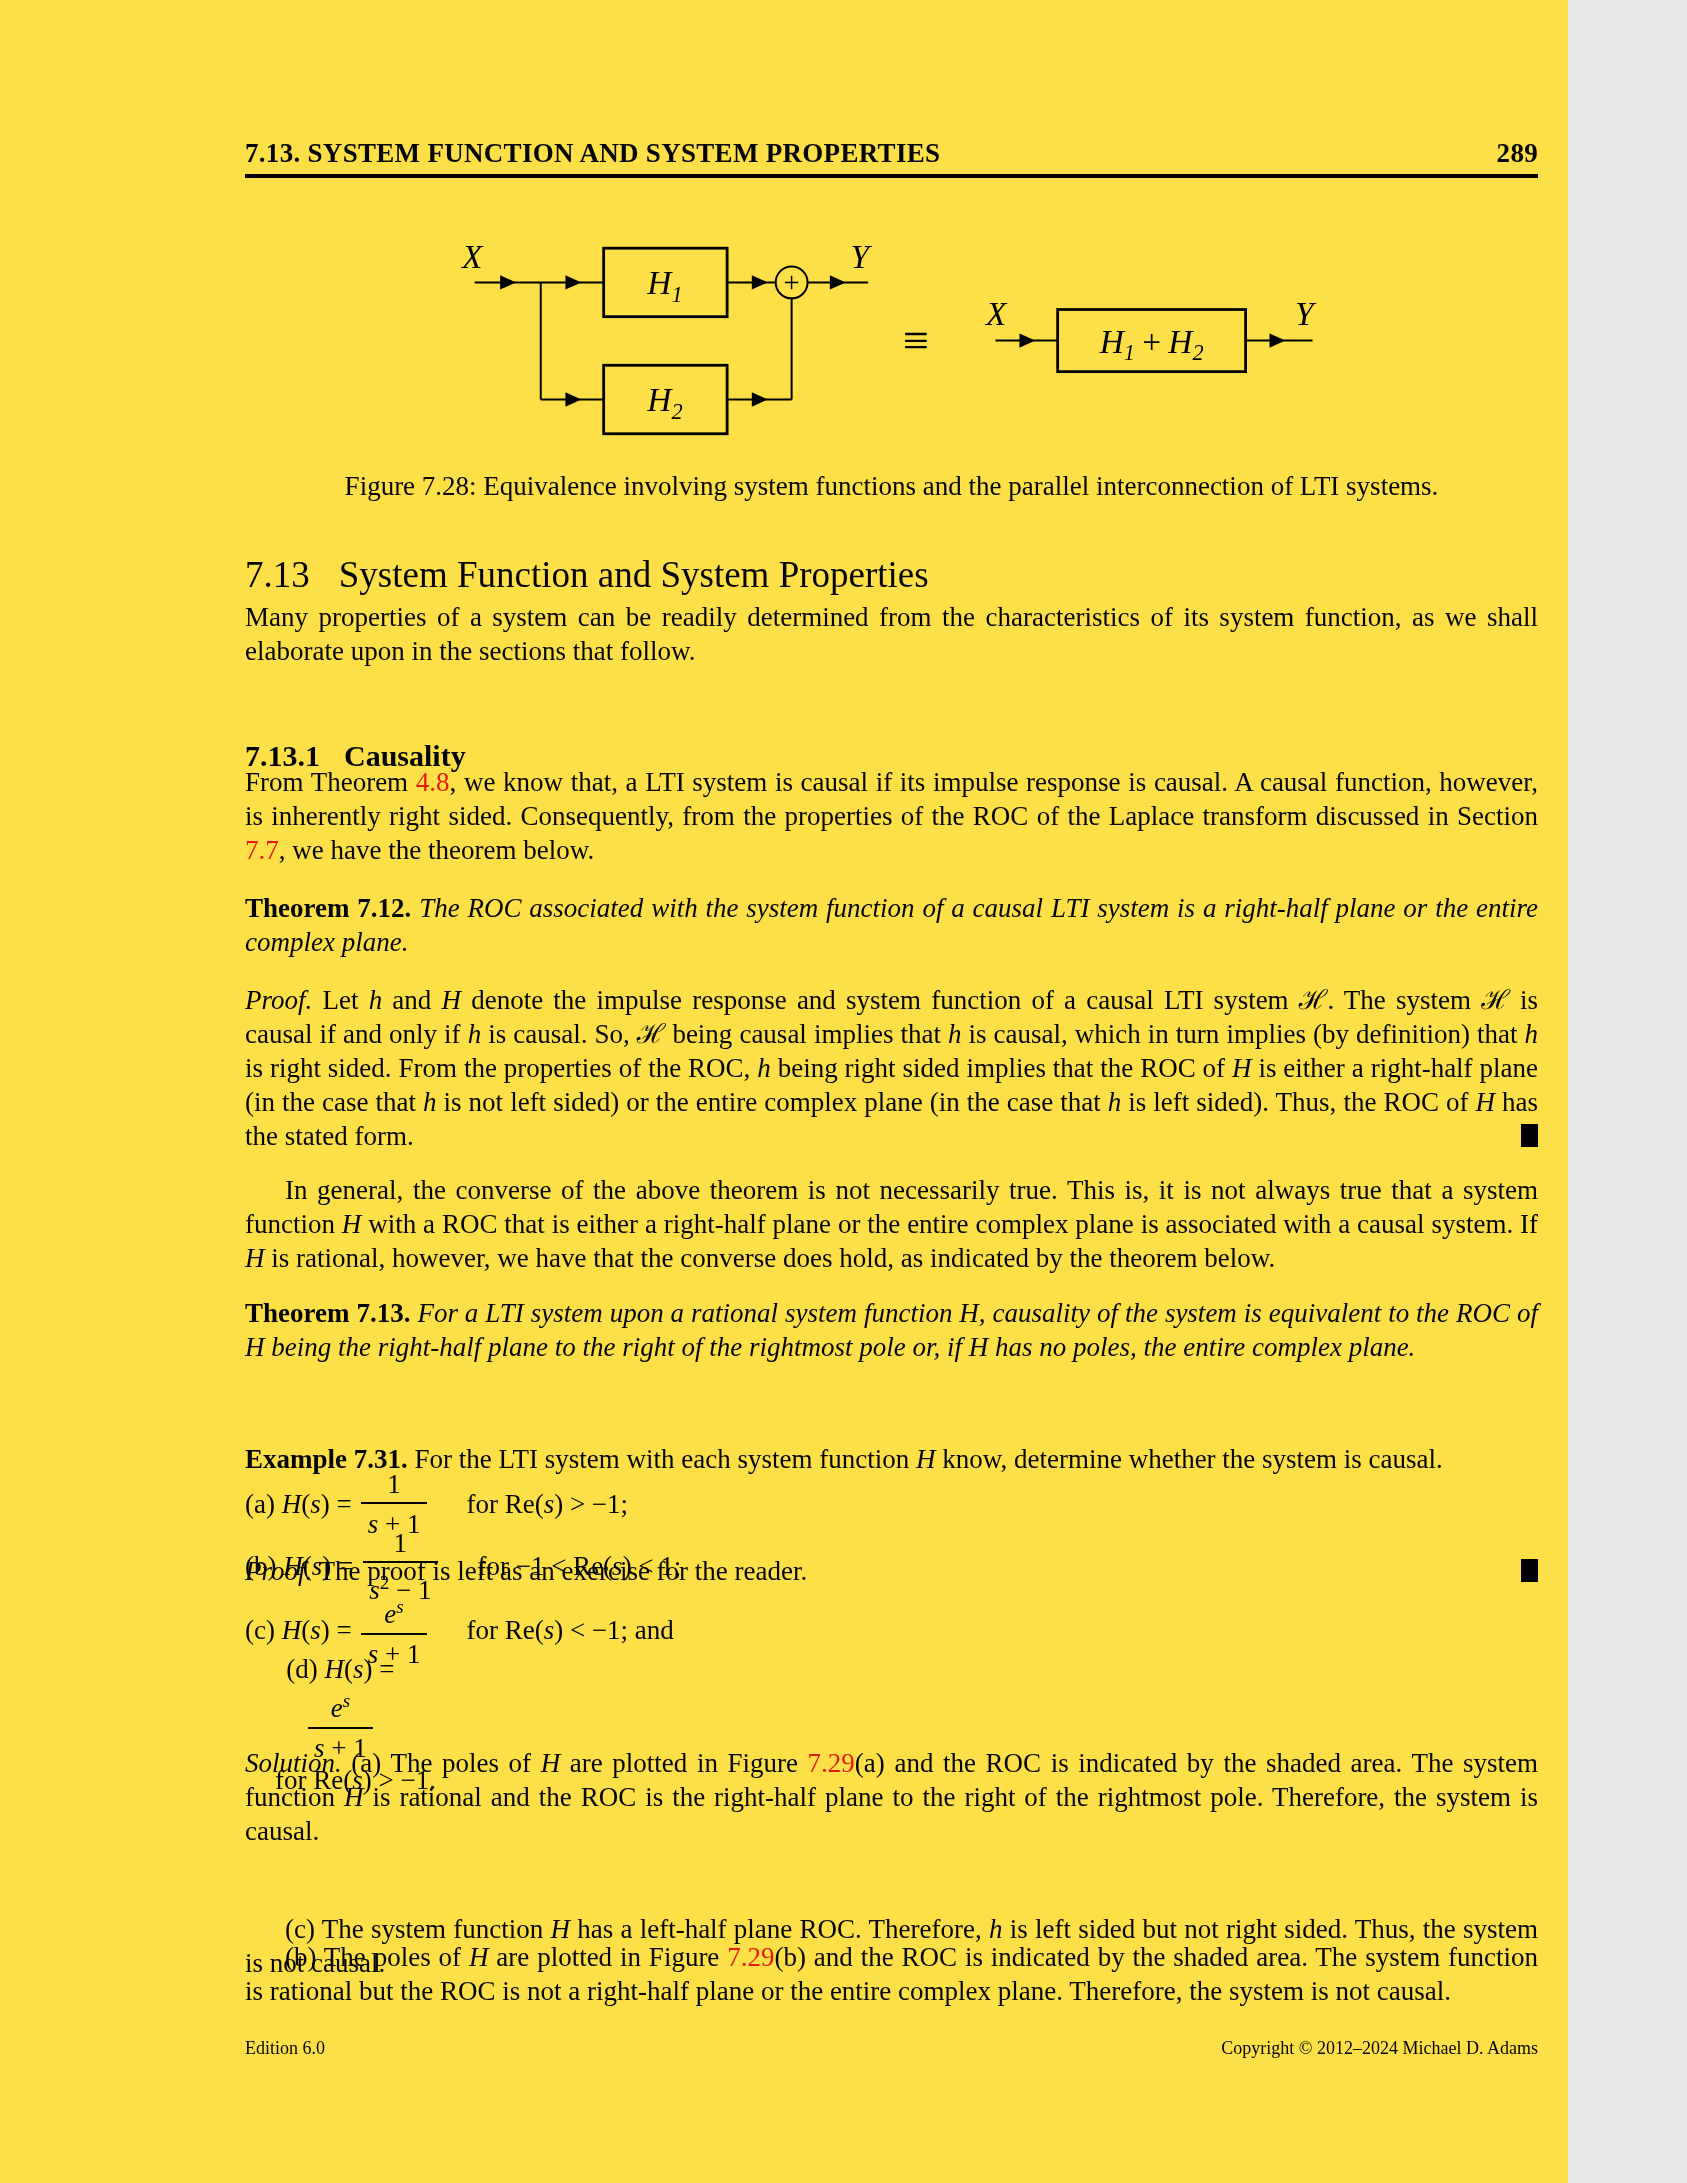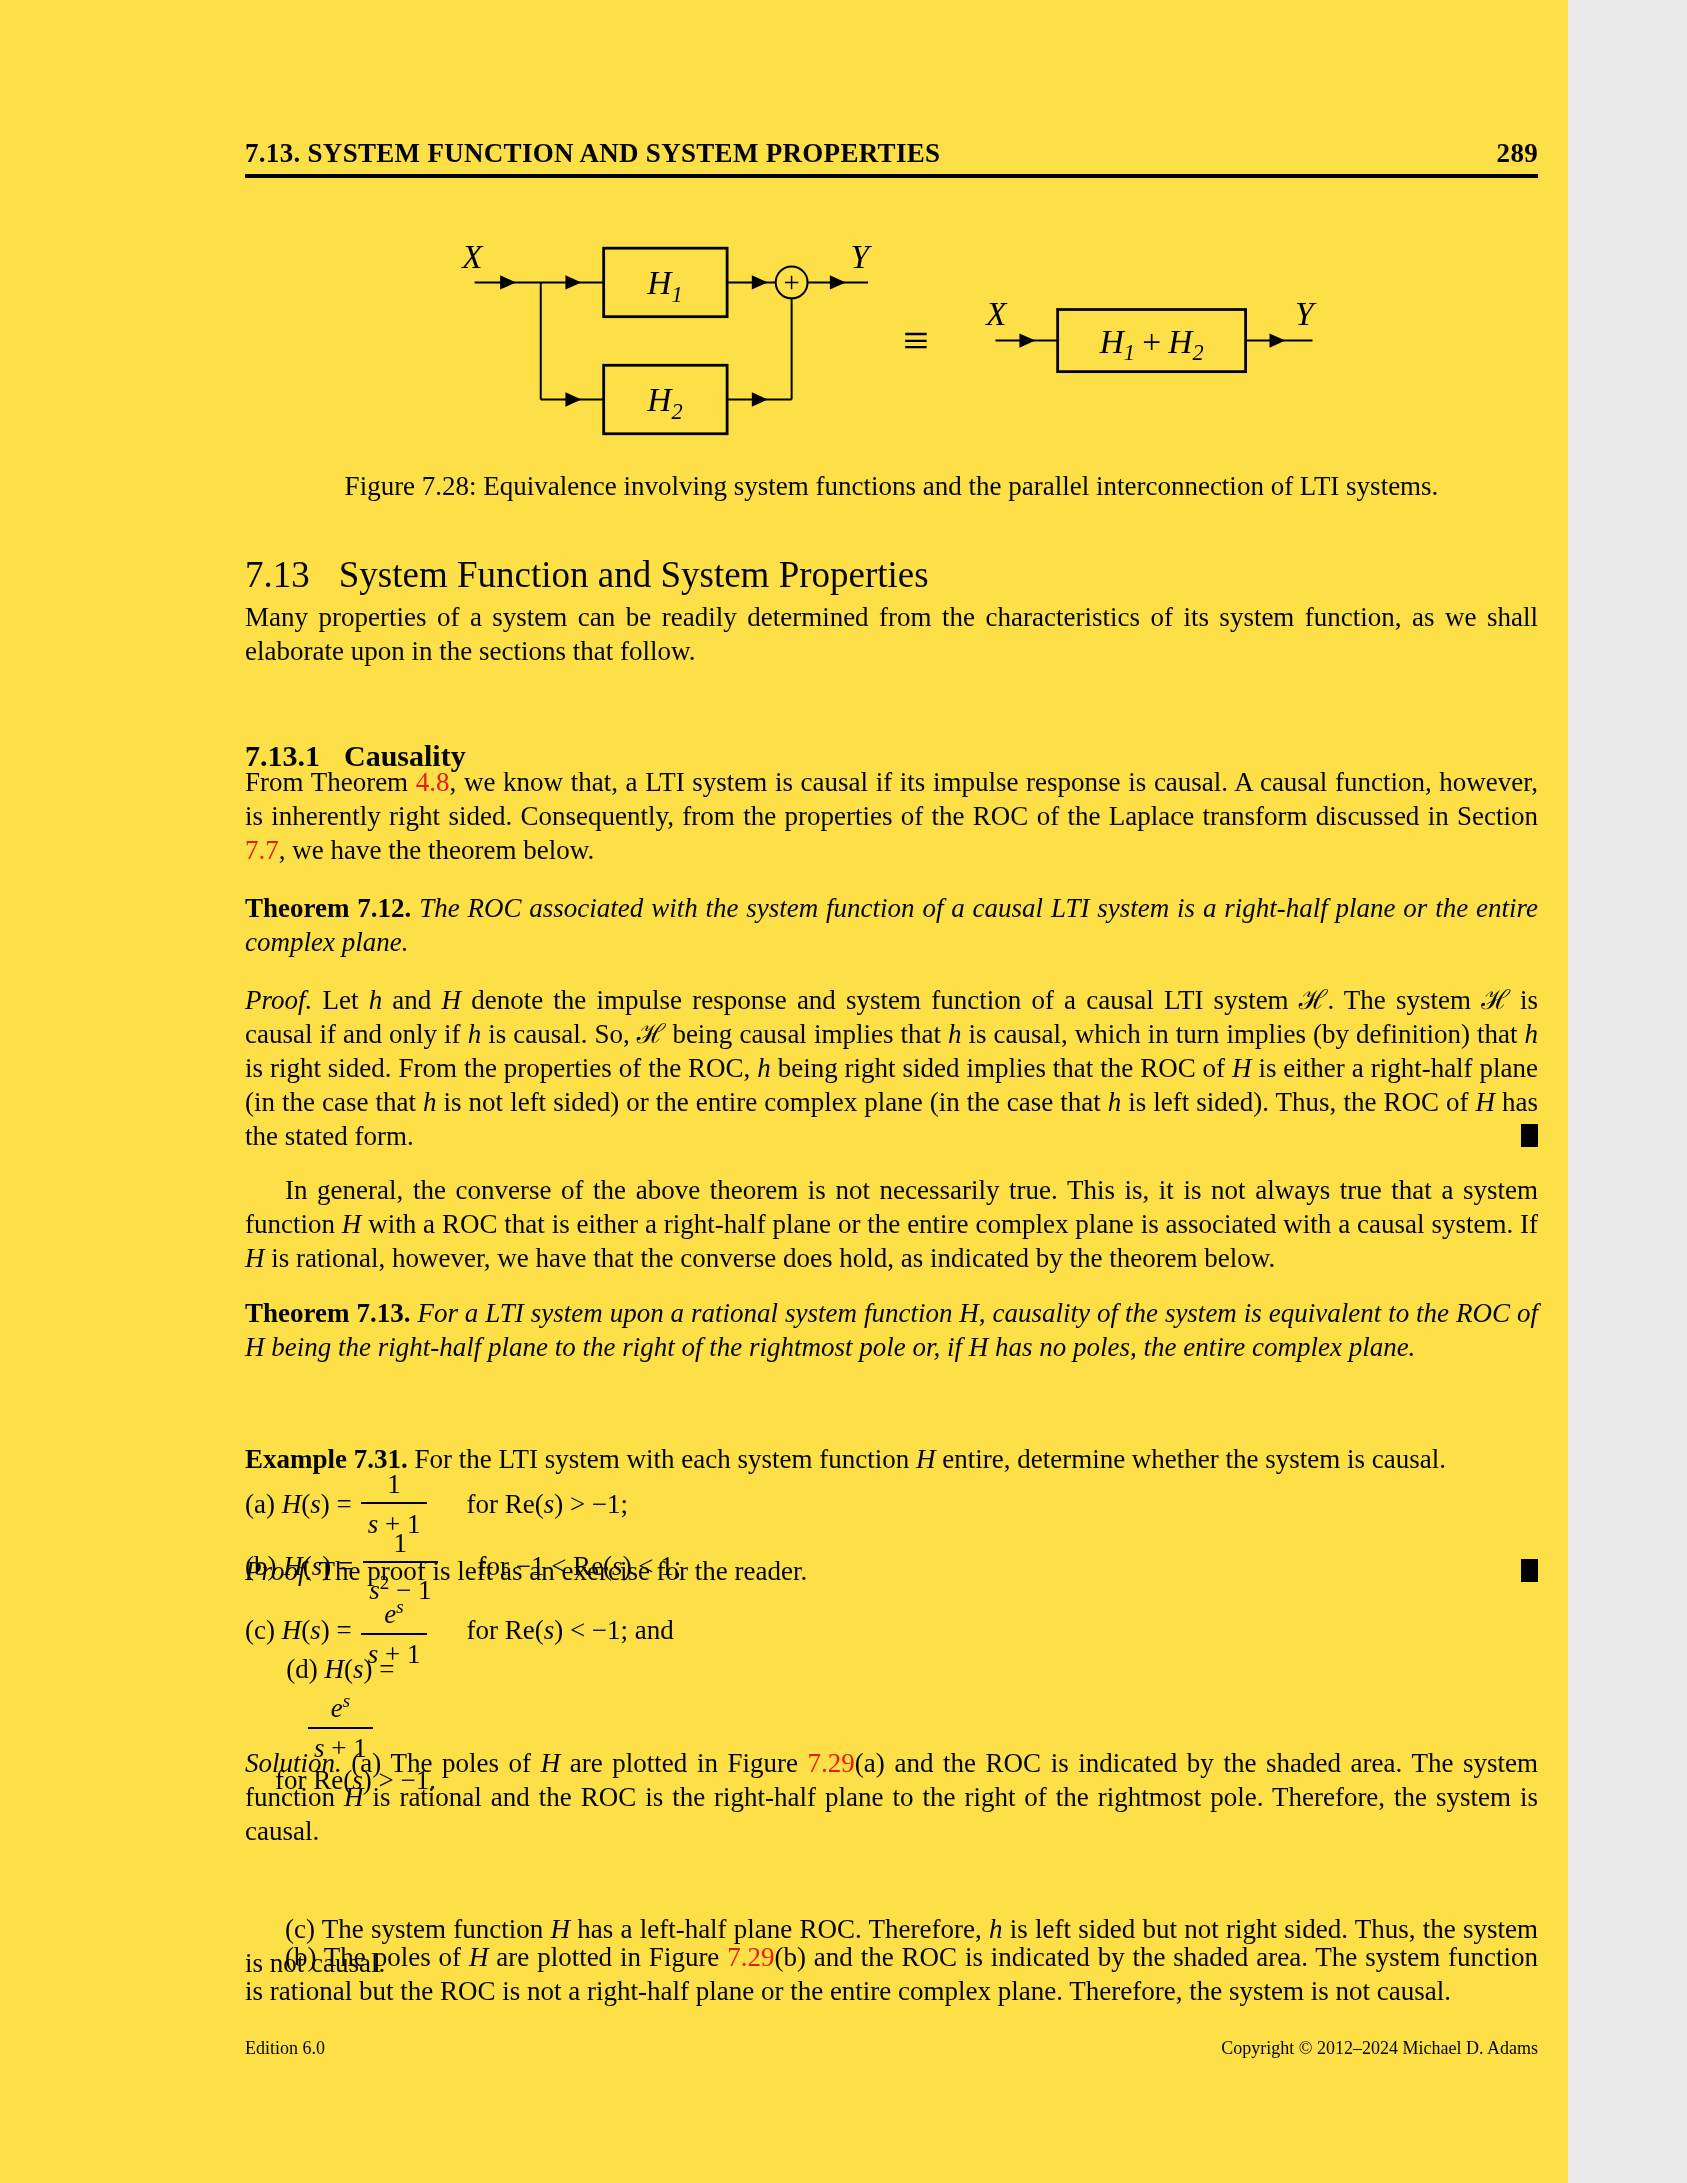--- a/index.html
+++ b/index.html
@@ -127,21 +127,21 @@
 
   <p class="block body-par indent p-converse"><span>In general, the converse of the above theorem is not necessarily true. This is, it is not always true that a system function </span><span class="seg-i">H</span><span> with a ROC that is either a right-half plane or the entire complex plane is associated with a causal system. If </span><span class="seg-i">H</span><span> is rational, however, we have that the converse does hold, as indicated by the theorem below.</span></p>
 
   <p class="block body-par p-thm713"><span class="seg-b">Theorem 7.13.</span><span> </span><span class="seg-i">For a LTI system upon a rational system function H, causality of the system is equivalent to the ROC of H being the right-half plane to the right of the rightmost pole or, if H has no poles, the entire complex plane.</span></p>
 
   <div class="block body-par rel p-proof713">
     <span><span class="seg-i">Proof.</span><span> The proof is left as an exercise for the reader.</span></span>
     <span class="qed"></span>
   </div>
 
-  <p class="block body-par p-example"><span class="seg-b">Example 7.31.</span><span> For the LTI system with each system function </span><span class="seg-i">H</span><span> entire, determine whether the system is causal.</span></p>
+  <p class="block body-par p-example"><span class="seg-b">Example 7.31.</span><span> For the LTI system with each system function </span><span class="seg-i">H</span><span> know, determine whether the system is causal.</span></p>
 
   <div class="formula-row f-a">
     <span><span>(a) </span><span class="seg-i">H</span><span>(</span><span class="seg-i">s</span><span>) =</span></span>
     <span class="frac">
         <span class="num"><span>1</span></span>
         <span class="den"><span class="seg-i">s</span><span> + 1</span></span>
       </span>
     <span class="cond"><span>for Re(</span><span class="seg-i">s</span><span>) &gt; −1;</span></span>
   </div>
 

